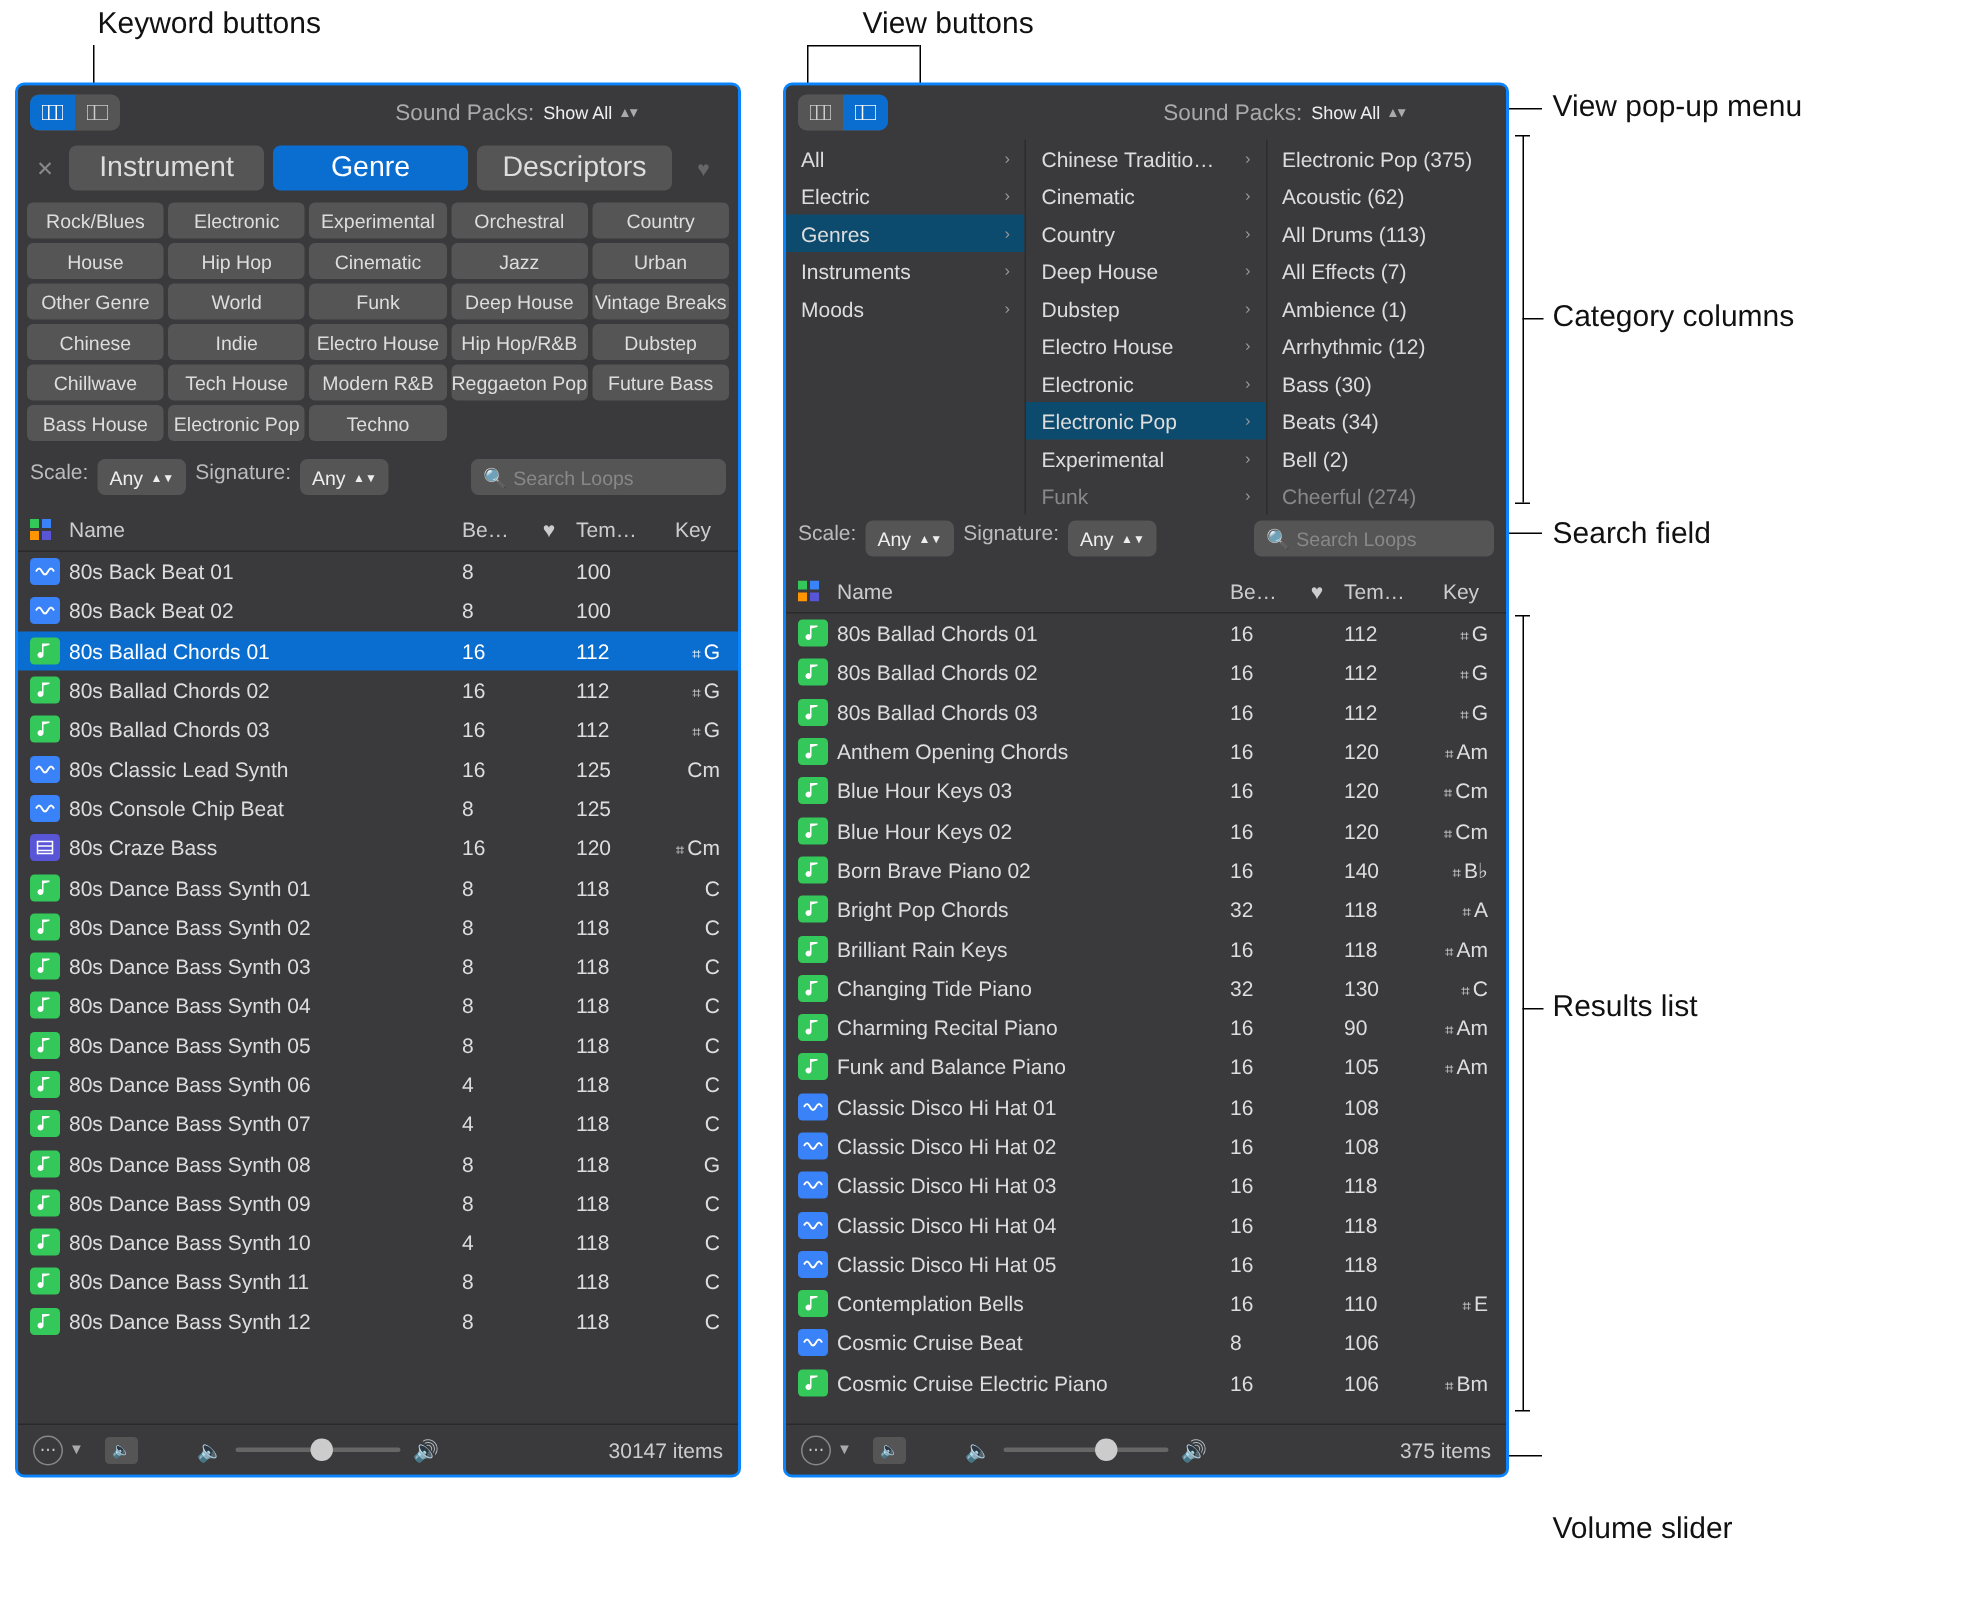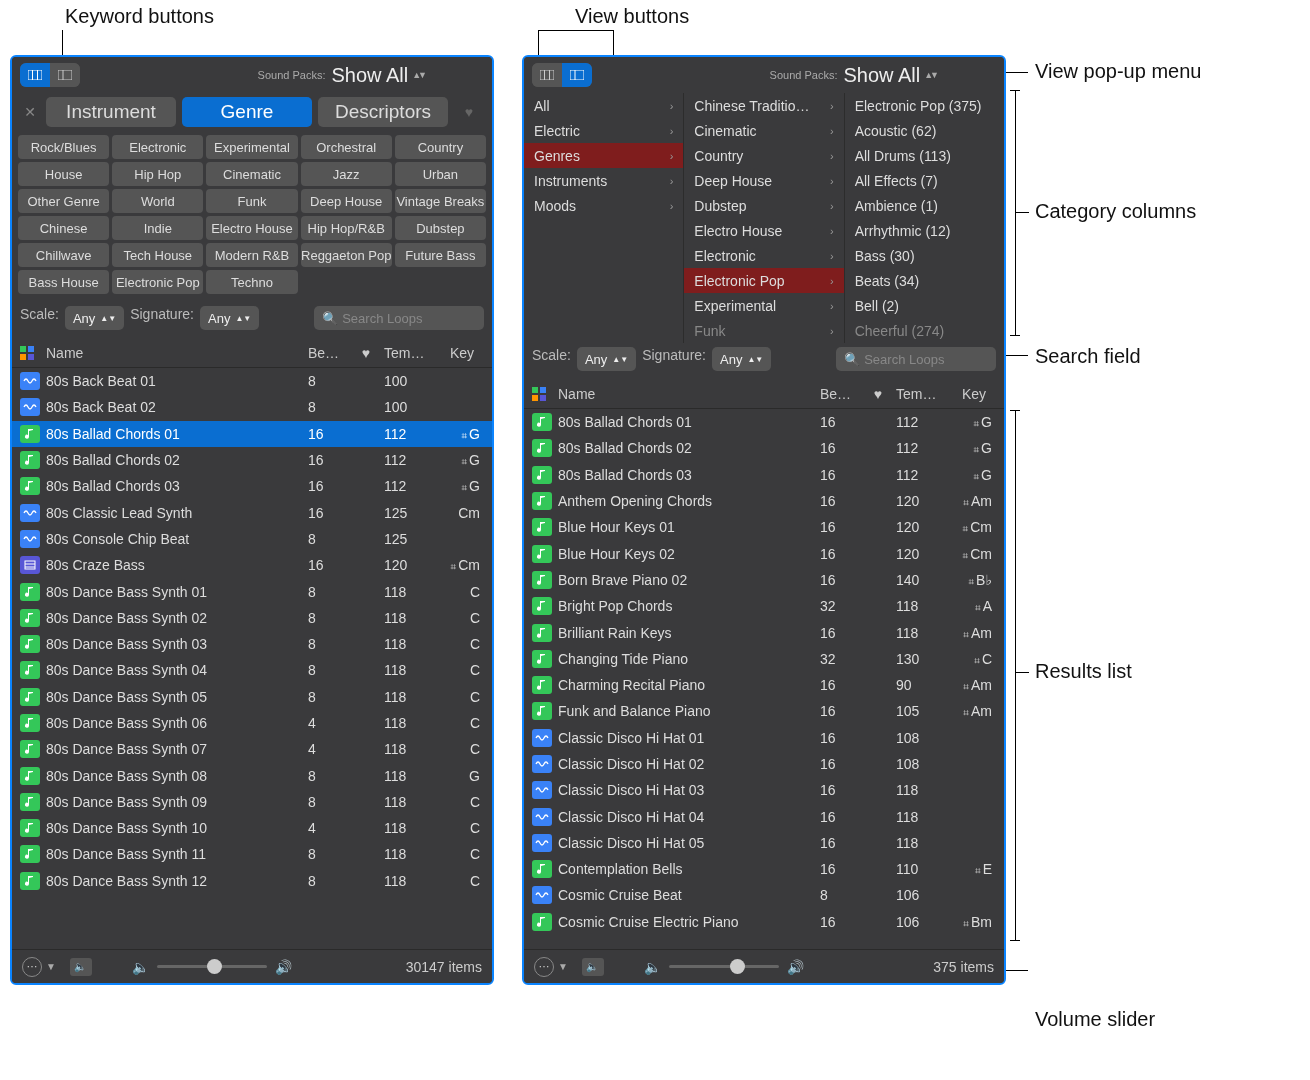--- a/index.html
+++ b/index.html
@@ -7,42 +7,42 @@
 .callout{position:absolute;font-size:20px;color:#111}
 .panel{position:absolute;width:484px;background:#3a3a3c;border:2.5px solid #0a84ff;border-radius:6px;color:#ddd;overflow:hidden}
 .panel.left{left:10px;top:55px;height:930px}
 .panel.right{left:522px;top:55px;height:930px}
 
 
 .hbar{height:36px;display:flex;align-items:center;padding:0 8px;background:#3a3a3c}
 .seg{display:flex;border-radius:6px;overflow:hidden;background:#555}
 .seg .sbtn{width:30px;height:24px;display:flex;align-items:center;justify-content:center;background:#555;color:#ddd;font-size:11px}
 .seg .sbtn.act{background:#0a6ed1;color:#fff}
-.hlabel{margin-left:auto;color:#aaa;font-size:11px}
-.hval{margin-left:6px;margin-right:4px;color:#eee;font-size:20px}
+.hlabel{margin-left:auto;color:#aaa;font-size:15px}
+.hval{margin-left:6px;margin-right:4px;color:#eee;font-size:12px}
 .updn{color:#aaa;font-size:9px;letter-spacing:-3px;margin-right:60px}
 
 
 .tabs{display:flex;align-items:center;padding:4px 8px 6px;gap:6px}
 .tabs .x{width:20px;text-align:center;color:#888}
 .tabs .tab{flex:1;height:30px;display:flex;align-items:center;justify-content:center;background:#555;border-radius:5px;color:#ddd;font-size:19px}
 .tabs .tab.act{background:#0a6ed1;color:#fff}
 .tabs .heart{width:30px;text-align:center;color:#666}
 
 
 .kw{display:grid;grid-template-columns:repeat(5,1fr);gap:3px;padding:2px 6px 8px}
 .kw .k{height:24px;background:#555;border-radius:4px;display:flex;align-items:center;justify-content:center;font-size:13px;color:#ddd}
 
 
 .cats{display:flex;height:250px}
 .col{flex:1;border-right:1px solid #2c2c2c;overflow:hidden;font-size:14px}
 .col:last-child{border-right:none}
 .col .row{height:25px;display:flex;align-items:center;padding:0 10px;color:#ddd;white-space:nowrap;overflow:hidden;justify-content:space-between}
 .col .row .chv{color:#999;font-size:11px}
-.col .row.sel{background:#7f1d1d}
+.col .row.sel{background:#0c4a6e}
 .col .fade{color:#888}
 
 
 .fbar{display:flex;align-items:flex-start;padding:4px 8px;gap:6px;height:36px}
 .fbar .lbl{color:#bbb;font-size:14px}
 .fbar .sel{background:#555;border-radius:5px;height:24px;padding:0 8px;display:flex;align-items:center;gap:5px;color:#eee;font-size:13px}
 .fbar .search{margin-left:auto;background:#555;border-radius:5px;height:24px;width:160px;display:flex;align-items:center;padding:0 8px;color:#888;font-size:13px;gap:4px}
 .panel.left .fbar .search{width:170px}
 
 
@@ -665,21 +665,21 @@
         <span class="fav"><span class="box"></span></span>
         <span class="tmp">120</span>
         <span class="key"><span class="keymark">⌗</span>Am</span>
       </div>
       <div class="r">
         <span class="ic g">
           <svg width="12" height="12">
             <path d="M4 1v6a2 2 0 1 0 1 1.7V3l4-1V1z" fill="#fff"></path>
           </svg>
         </span>
-        <span class="nm">Blue Hour Keys 01</span>
+        <span class="nm">Blue Hour Keys 03</span>
         <span class="be">16</span>
         <span class="fav"><span class="box"></span></span>
         <span class="tmp">120</span>
         <span class="key"><span class="keymark">⌗</span>Cm</span>
       </div>
       <div class="r">
         <span class="ic g">
           <svg width="12" height="12">
             <path d="M4 1v6a2 2 0 1 0 1 1.7V3l4-1V1z" fill="#fff"></path>
           </svg>

